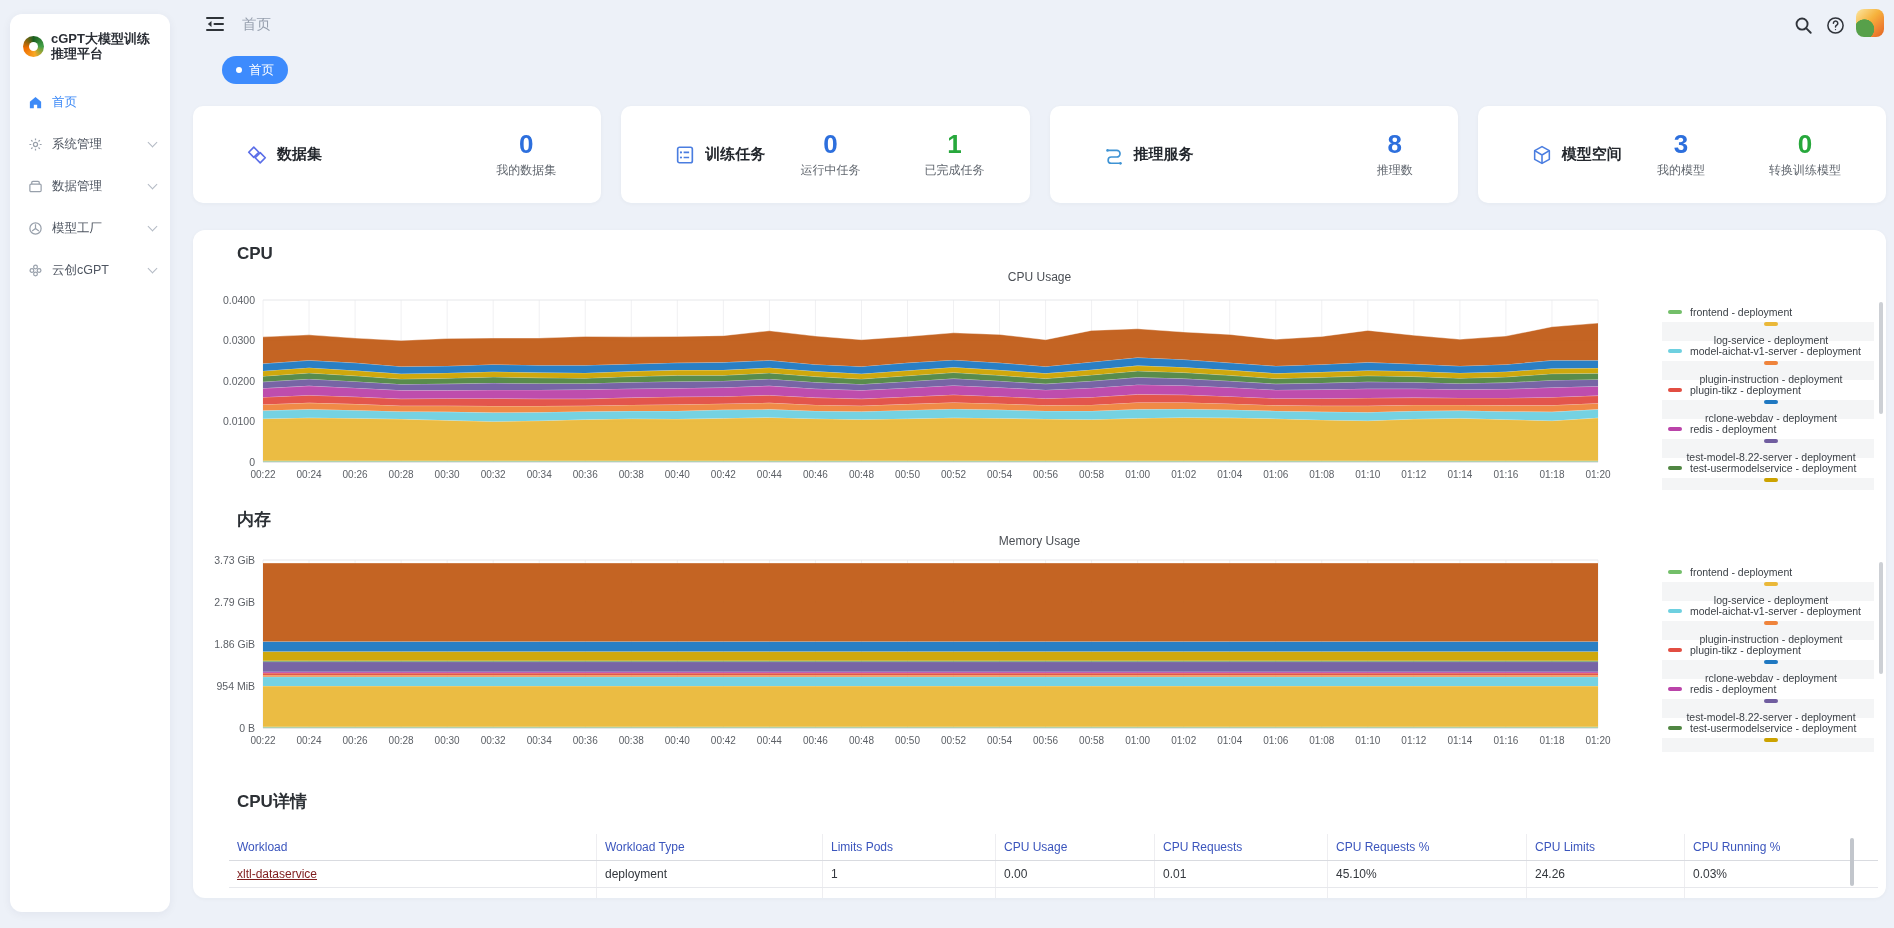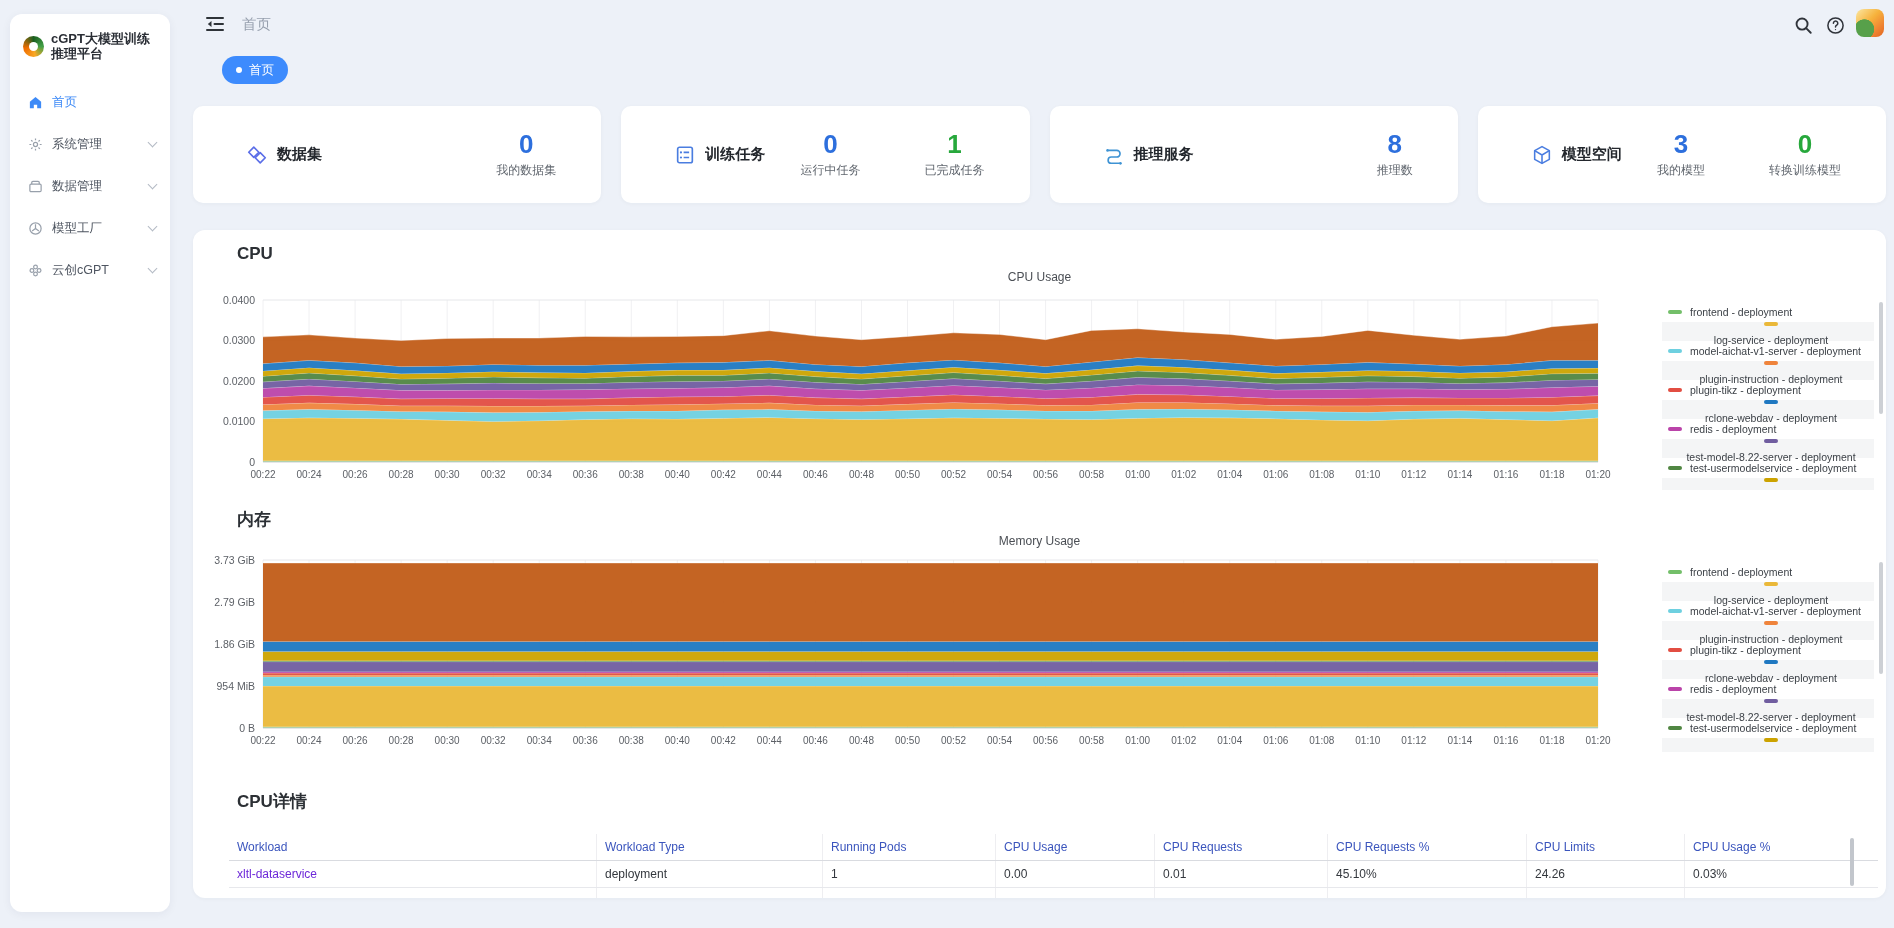--- a/index.html
+++ b/index.html
@@ -58,21 +58,21 @@
   .leg-scroll{position:absolute;width:4px;border-radius:2px;background:#cdd0d5;}
   
   .qtable{position:absolute;left:36px;width:1649px;}
   .qrow{display:grid;grid-template-columns:367px 226px 173px 159px 173px 199px 158px 1fr;}
   .qcell{height:26px;display:flex;align-items:center;padding-left:8px;font-size:12px;
     border-left:1px solid #eeeef1;}
   .qcell:first-child{border-left:none;}
   .qhead .qcell{color:#3b55bd;cursor:pointer;}
   .qhead{border-bottom:1px solid #d9dbe0;}
   .qbody-row{border-bottom:1px solid #e7e8ec;}
-  .qlink{color:#6d28d9;cursor:pointer;}
+  .qlink{text-decoration:underline;color:#7f1d1d;cursor:pointer;}
   .qpartial{height:12px;}
   .table-scroll{position:absolute;left:1657px;width:4px;height:48px;border-radius:2px;background:#c2c6cc;}
 </style>
 </head>
 <body>
 
 <div class="sidebar">
   <div class="logo-row">
     <div class="logo"></div>
     <div class="app-title">cGPT大模型训练推理平台</div>
@@ -521,26 +521,26 @@
         <span class="leg-label">test… - deployment</span>
       </div>
     </div>
   <div class="leg-scroll" style="left:1686px;top:332px;height:112px"></div>
 
   <div class="sec-heading" style="top:560px">CPU详情</div>
   <div class="qtable" id="qtable" style="top:604px">
       <div class="qrow qhead">
         <div class="qcell">Workload</div>
         <div class="qcell">Workload Type</div>
-        <div class="qcell">Running Pods</div>
+        <div class="qcell">Limits Pods</div>
         <div class="qcell">CPU Usage</div>
         <div class="qcell">CPU Requests</div>
         <div class="qcell">CPU Requests %</div>
         <div class="qcell">CPU Limits</div>
-        <div class="qcell">CPU Usage %</div>
+        <div class="qcell">CPU Running %</div>
       </div>
       <div class="qrow qbody-row">
         <div class="qcell">
           <span class="qlink">xltl-dataservice</span>
         </div>
         <div class="qcell">deployment</div>
         <div class="qcell">1</div>
         <div class="qcell">0.00</div>
         <div class="qcell">0.01</div>
         <div class="qcell">45.10%</div>

